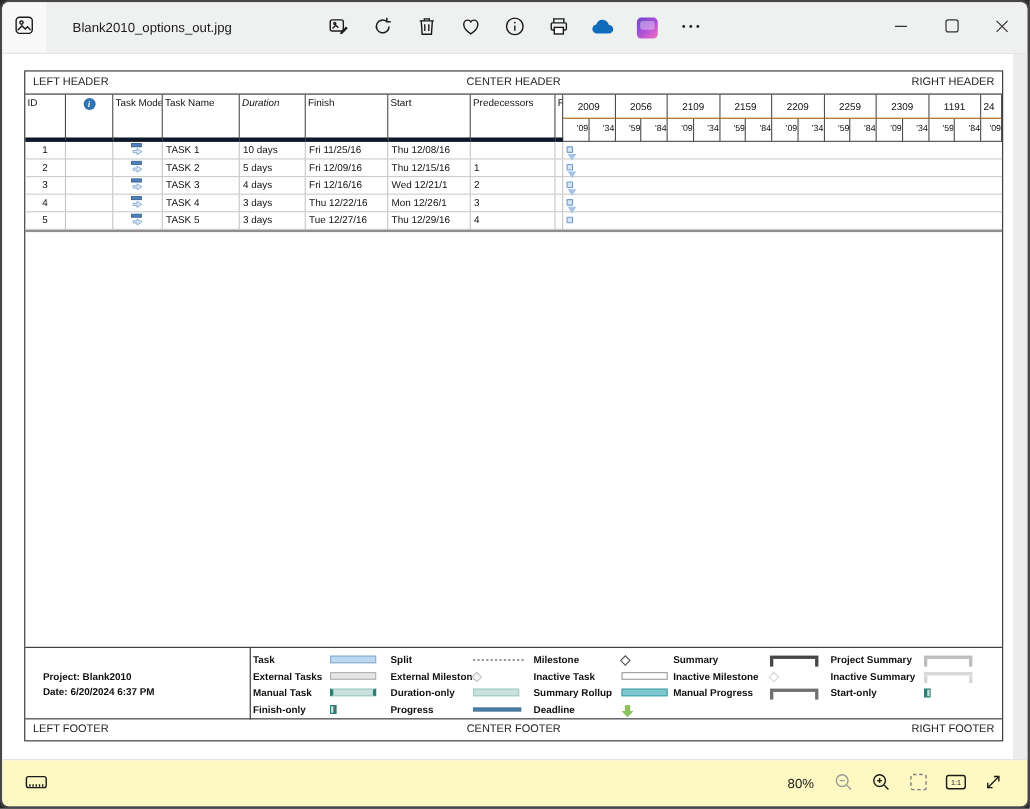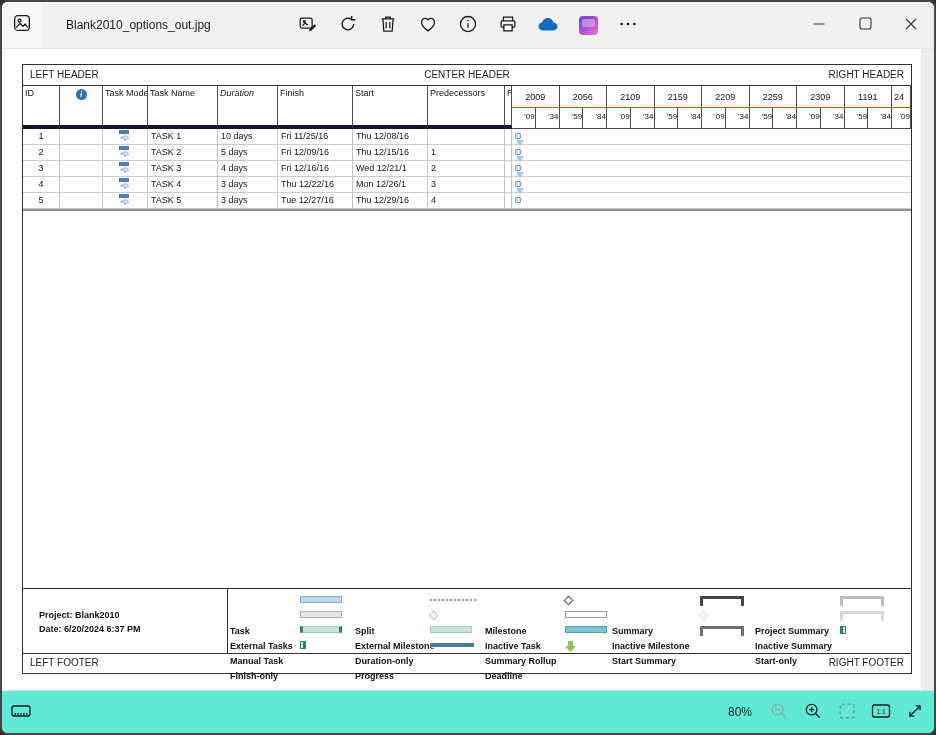--- a/index.html
+++ b/index.html
@@ -49,35 +49,35 @@
   .c-mode{display:flex;align-items:center;justify-content:center;padding:0;}
   .tl-cell{position:relative;border-bottom:1px solid #cbcbcb;overflow:visible;}
   .gmark{position:absolute;left:3px;top:4px;width:6px;height:6px;background:#d9e5f3;border:1px solid #6f9ccf;border-radius:1px;}
   .garrow{position:absolute;left:4px;top:11px;width:0;height:0;border-left:4px solid transparent;border-right:4px solid transparent;border-top:6px solid #a5c3e6;}
   .thick-line{position:absolute;top:144px;left:0;width:888px;height:2px;background:#8f8f8f;}
   
   .legend-box{position:absolute;top:523px;left:0;width:888px;height:66px;border-top:1px solid #2e2e2e;}
   .proj-cell{position:absolute;left:0;top:0;width:205px;height:100%;border-right:1px solid #2e2e2e;
       display:flex;flex-direction:column;justify-content:center;padding-left:16px;font-size:9px;font-weight:bold;color:#111;line-height:14px;}
   .legend-grid{position:absolute;left:205px;top:0;right:0;bottom:0;}
-  .lg-label{position:absolute;font-size:9px;font-weight:bold;color:#111;white-space:nowrap;margin-top:31px;}
+  .lg-label{position:absolute;font-size:9px;font-weight:bold;color:#111;white-space:nowrap;}
   .sw{position:absolute;display:block;}
   .sw-bar{width:42px;height:7px;background:var(--f);border:1px solid var(--s);}
   .sw-barcaps{width:42px;height:7px;background:var(--f);border:1px solid #9fc9c2;border-left:3px solid var(--s);border-right:3px solid var(--s);}
   .sw-dotted{width:46px;height:0;border-top:2px dotted var(--s);margin-top:3px;}
   .sw-diamond{width:7px;height:7px;background:var(--f);border:1px solid var(--s);transform:rotate(45deg);margin-top:1px;}
   .sw-line{width:44px;height:4px;background:var(--s);margin-top:2px;}
   .sw-bracket{width:44px;height:8px;border-top:3px solid var(--s);}
   .sw-bracket::before,.sw-bracket::after{content:"";position:absolute;top:0;width:3px;height:7px;background:var(--s);}
   .sw-bracket::before{left:0;} .sw-bracket::after{right:0;}
   .sw-arrow{width:11px;height:11px;background:var(--s);clip-path:polygon(50% 100%,0 48%,28% 48%,28% 0,72% 0,72% 48%,100% 48%);}
   .sw-capR{width:6px;height:8px;background:var(--f);border:1px solid var(--s);border-right-width:3px;}
   .sw-capL{width:6px;height:8px;background:var(--f);border:1px solid var(--s);border-left-width:3px;}
   
-  .statusbar{height:42px;background:#5eead4;display:flex;align-items:center;padding:0 2px;flex:0 0 auto;}
+  .statusbar{height:42px;background:#fef9c3;display:flex;align-items:center;padding:0 14px;flex:0 0 auto;}
   .sb-spacer{flex:1;}
   .sb-zoom{font-size:12px;color:#1b1b1b;margin-right:10px;}
   .sbtn{width:34px;height:32px;display:flex;align-items:center;justify-content:center;background:transparent;border:none;border-radius:4px;padding:0;}
 </style>
 </head>
 <body>
 
 <div class="window">
 
   <div class="toolbar">
@@ -363,33 +363,34 @@
             <div class="lg-label" style="left: 257px; top: 21px;">Inactive Task</div>
             <span class="sw sw-bar" style="left: 337px; top: 22px; --f: #ffffff; --s: #9a9a9a;"></span>
             <div class="lg-label" style="left: 257px; top: 36px;">Summary Rollup</div>
             <span class="sw sw-bar" style="left: 337px; top: 37px; --f: #7fc6ce; --s: #48a2ad;"></span>
             <div class="lg-label" style="left: 257px; top: 51px;">Deadline</div>
             <span class="sw sw-arrow" style="left: 337px; top: 52px; --f: #8bc25e; --s: #8bc25e;"></span>
             <div class="lg-label" style="left: 384px; top: 6px;">Summary</div>
             <span class="sw sw-bracket" style="left: 472px; top: 7px; --f: #454545; --s: #454545;"></span>
             <div class="lg-label" style="left: 384px; top: 21px;">Inactive Milestone</div>
             <span class="sw sw-diamond" style="left: 472px; top: 22px; --f: #ffffff; --s: #d6d6d6;"></span>
-            <div class="lg-label" style="left: 384px; top: 36px;">Start Summary</div>
+            <div class="lg-label" style="left: 384px; top: 36px;">Manual Progress</div>
             <span class="sw sw-bracket" style="left: 472px; top: 37px; --f: #6f6f6f; --s: #6f6f6f;"></span>
             <div class="lg-label" style="left: 527px; top: 6px;">Project Summary</div>
             <span class="sw sw-bracket" style="left: 612px; top: 7px; --f: #bdbdbd; --s: #bdbdbd;"></span>
             <div class="lg-label" style="left: 527px; top: 21px;">Inactive Summary</div>
             <span class="sw sw-bracket" style="left: 612px; top: 22px; --f: #d8d8d8; --s: #d8d8d8;"></span>
             <div class="lg-label" style="left: 527px; top: 36px;">Start-only</div>
             <span class="sw sw-capL" style="left: 612px; top: 37px; --f: #cfe7e3; --s: #2d8077;"></span>
           </div>
       </div>
 
       <div class="band footer-band">
         <span class="b-left">LEFT FOOTER</span>
+        <span class="b-center">CENTER FOOTER</span>
         <span class="b-right">RIGHT FOOTER</span>
       </div>
     </div>
     <div class="scroll-track"></div>
   </div>
 
   <div class="statusbar">
     <button class="sbtn">
         <span>
       <svg width="24" height="24" viewBox="0 0 24 24" fill="none" stroke="#1b1b1b" stroke-width="1.3">

